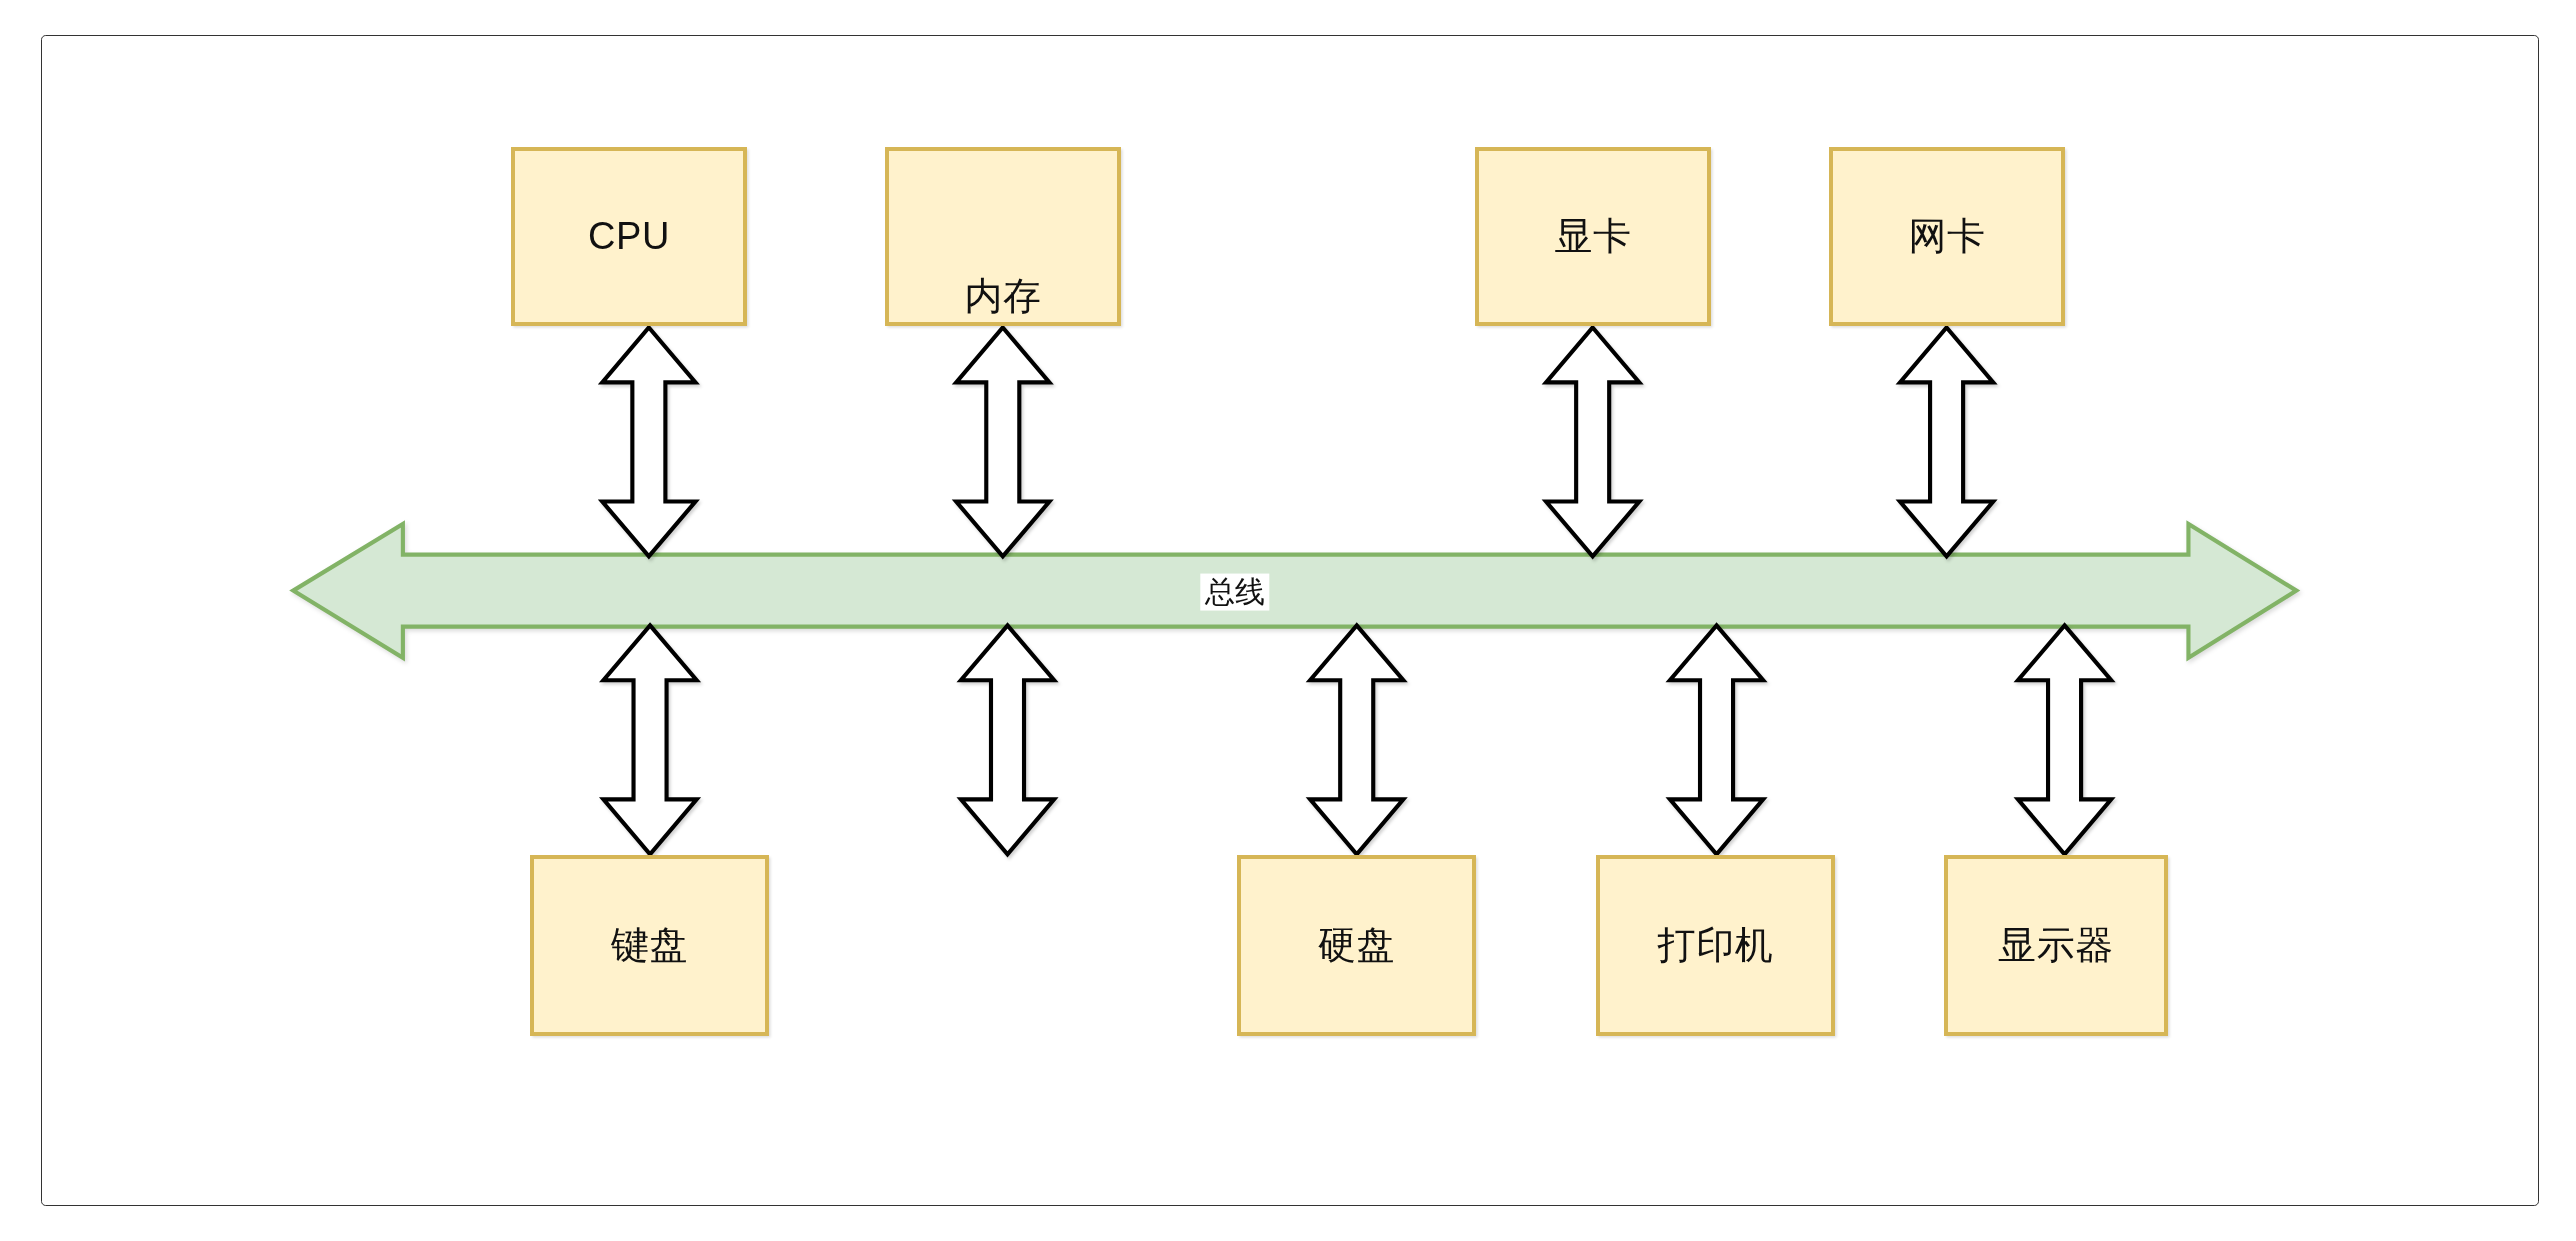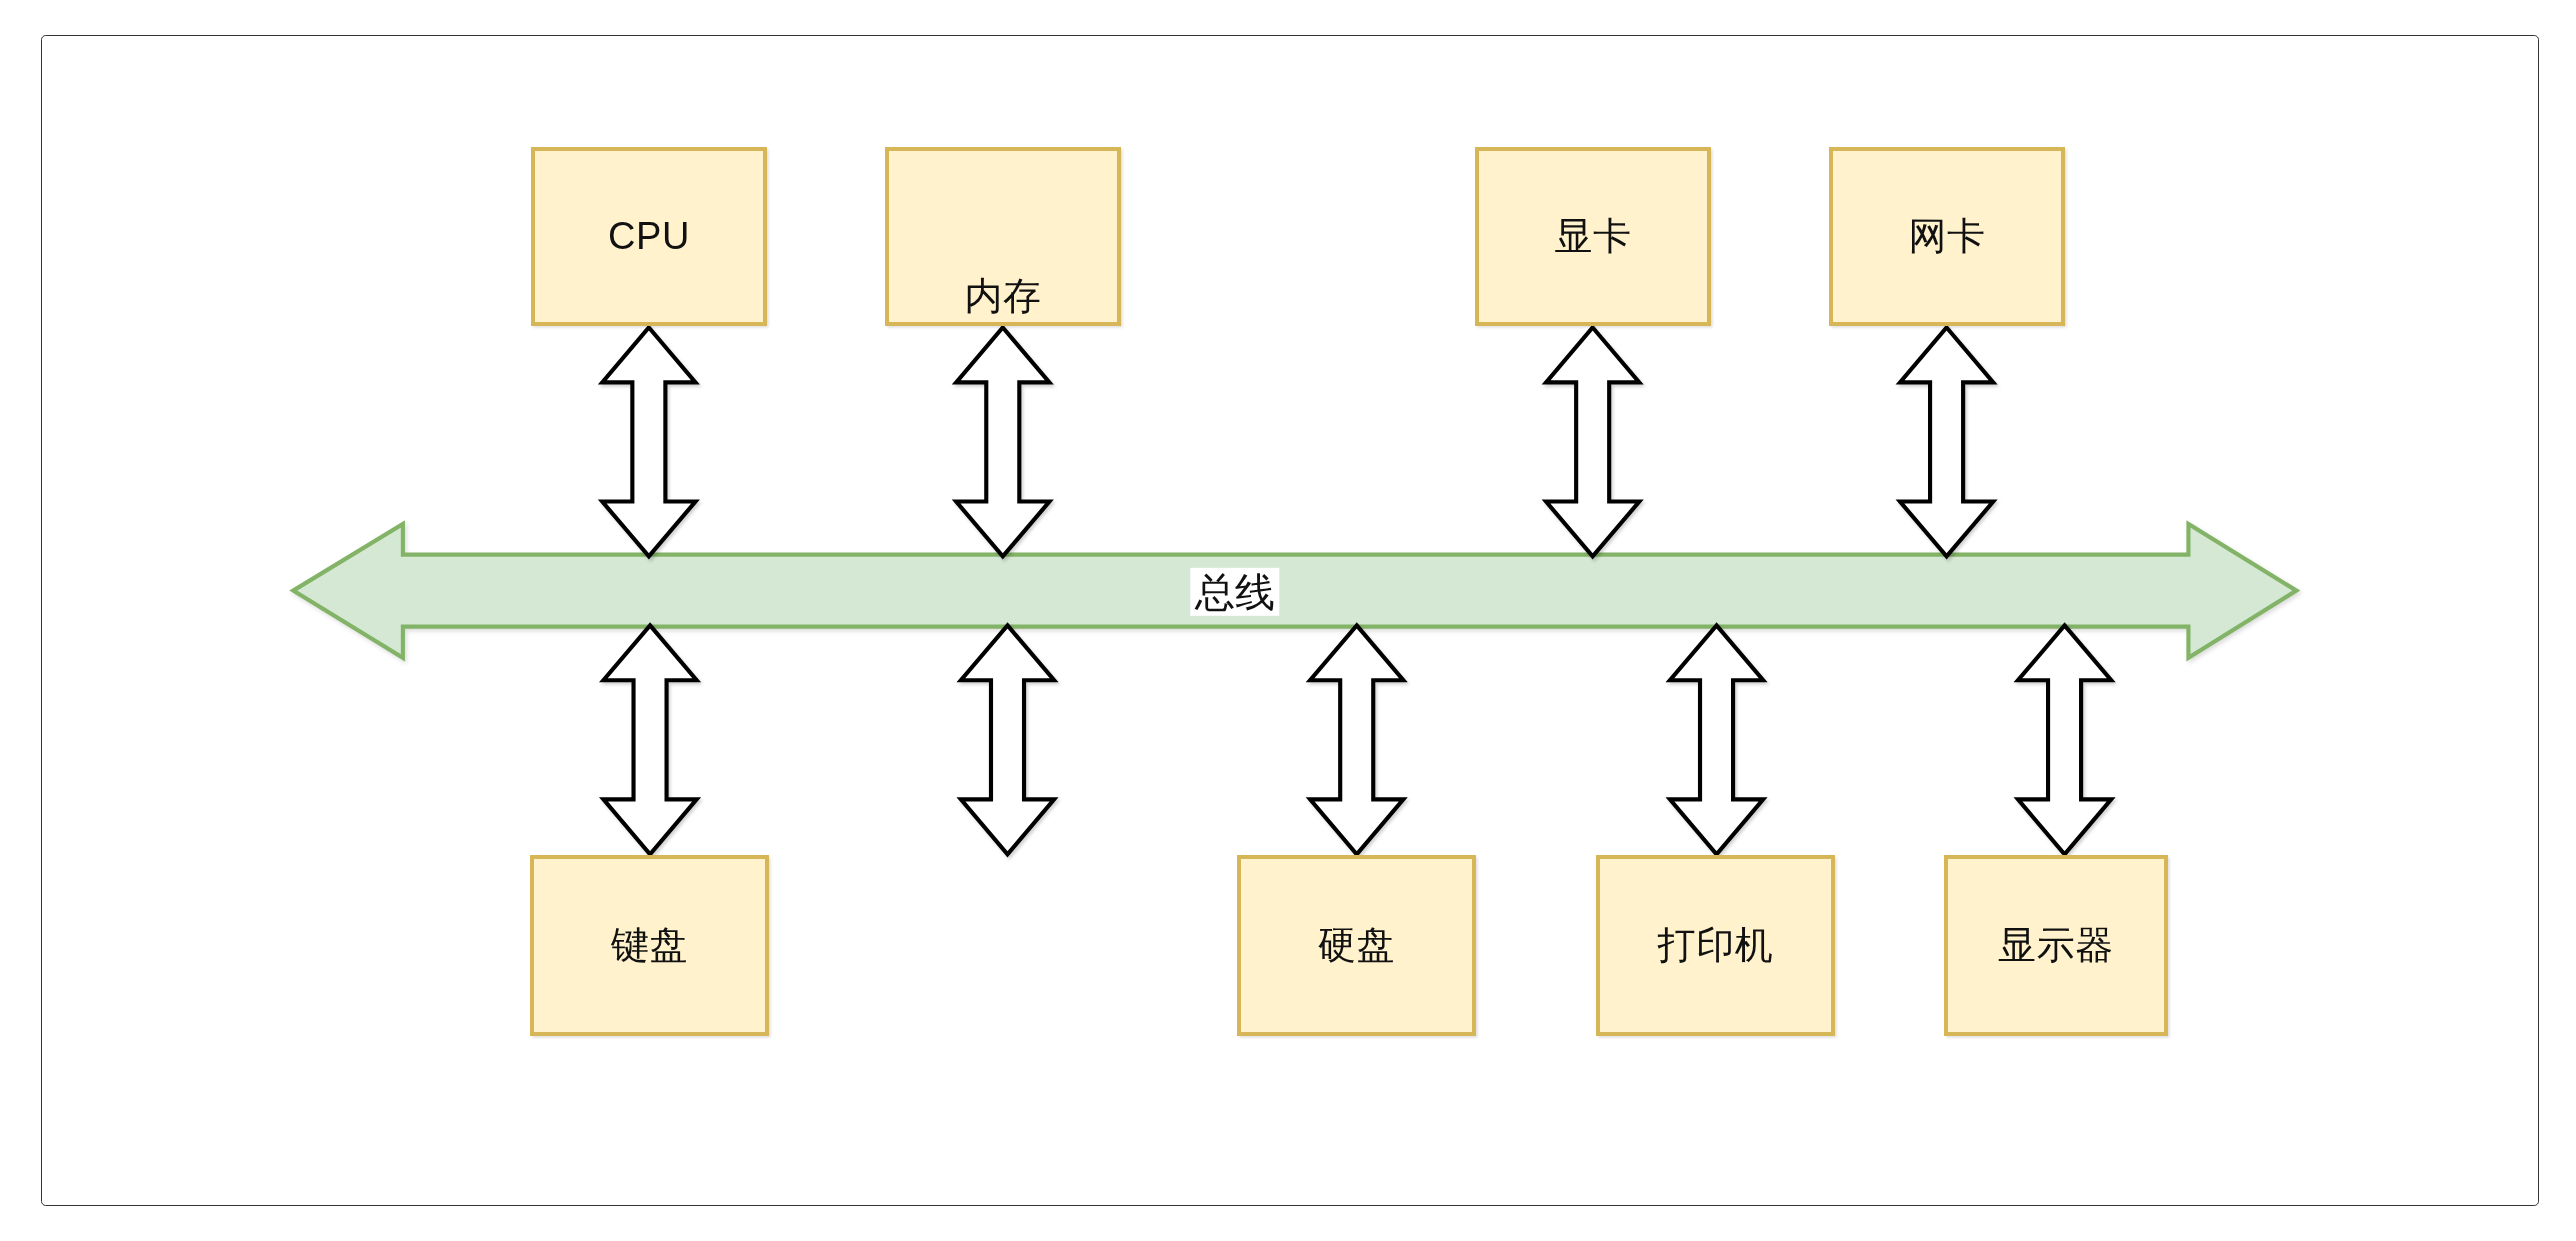--- a/index.html
+++ b/index.html
@@ -62,21 +62,21 @@
   }
   .node-top { top: 147px; width: 236px; height: 179px; }
   .node-bottom { top: 855px; width: 239px; height: 181px; text-align: center; }
   .bus-label {
     position: absolute;
     left: 1235px;
     top: 592px;
     transform: translate(-50%, -50%);
     background: #FFFFFF;
     color: var(--text, #111111);
-    font-size: 40px;
+    font-size: 30px;
     line-height: 1.15;
     padding: 1.2px 4.7px;
     white-space: nowrap;
   }
 </style>
 </head>
 <body>
 
 <div class="canvas">
 
@@ -91,21 +91,21 @@
     <polygon class="varrow" transform="translate(2700,555)" points="0,0 79,93 28,93 28,295 79,295 0,388 -79,295 -28,295 -28,93 -79,93"></polygon>
     <polygon class="varrow" transform="translate(3300,555)" points="0,0 79,93 28,93 28,295 79,295 0,388 -79,295 -28,295 -28,93 -79,93"></polygon>
 
     <polygon class="varrow" transform="translate(1102,1060)" points="0,0 79,93 28,93 28,295 79,295 0,388 -79,295 -28,295 -28,93 -79,93"></polygon>
     <polygon class="varrow" transform="translate(1708,1060)" points="0,0 79,93 28,93 28,295 79,295 0,388 -79,295 -28,295 -28,93 -79,93"></polygon>
     <polygon class="varrow" transform="translate(2300,1060)" points="0,0 79,93 28,93 28,295 79,295 0,388 -79,295 -28,295 -28,93 -79,93"></polygon>
     <polygon class="varrow" transform="translate(2910,1060)" points="0,0 79,93 28,93 28,295 79,295 0,388 -79,295 -28,295 -28,93 -79,93"></polygon>
     <polygon class="varrow" transform="translate(3500,1060)" points="0,0 79,93 28,93 28,295 79,295 0,388 -79,295 -28,295 -28,93 -79,93"></polygon>
   </svg>
 
-  <div class="node node-top" style="left:531px;justify-content:center;">
+  <div class="node node-top" style="left:511px;justify-content:center;">
     <span>CPU</span>
   </div>
   <div class="node node-top" style="left:885px;align-items:flex-end;">
     <span>内存</span>
   </div>
   <div class="node node-top" style="left:1475px;">
     <span>显卡</span>
   </div>
   <div class="node node-top" style="left:1829px;">
     <span>网卡</span>

